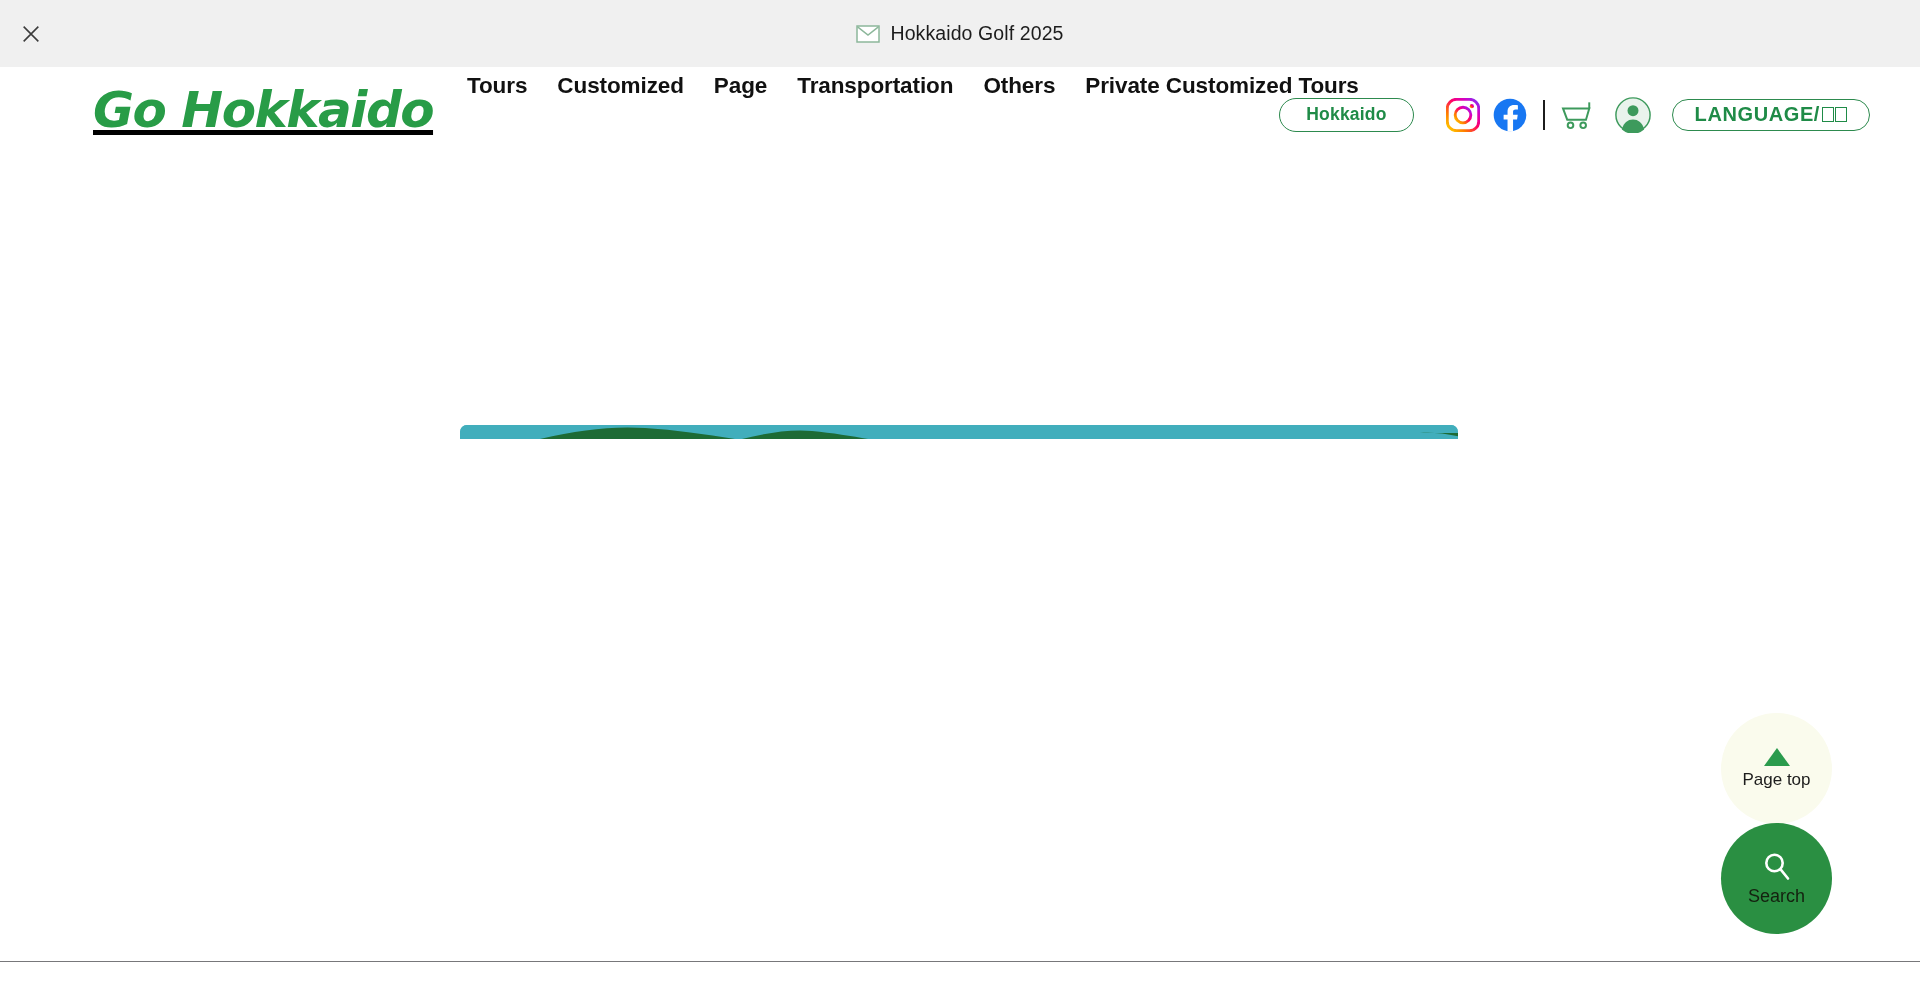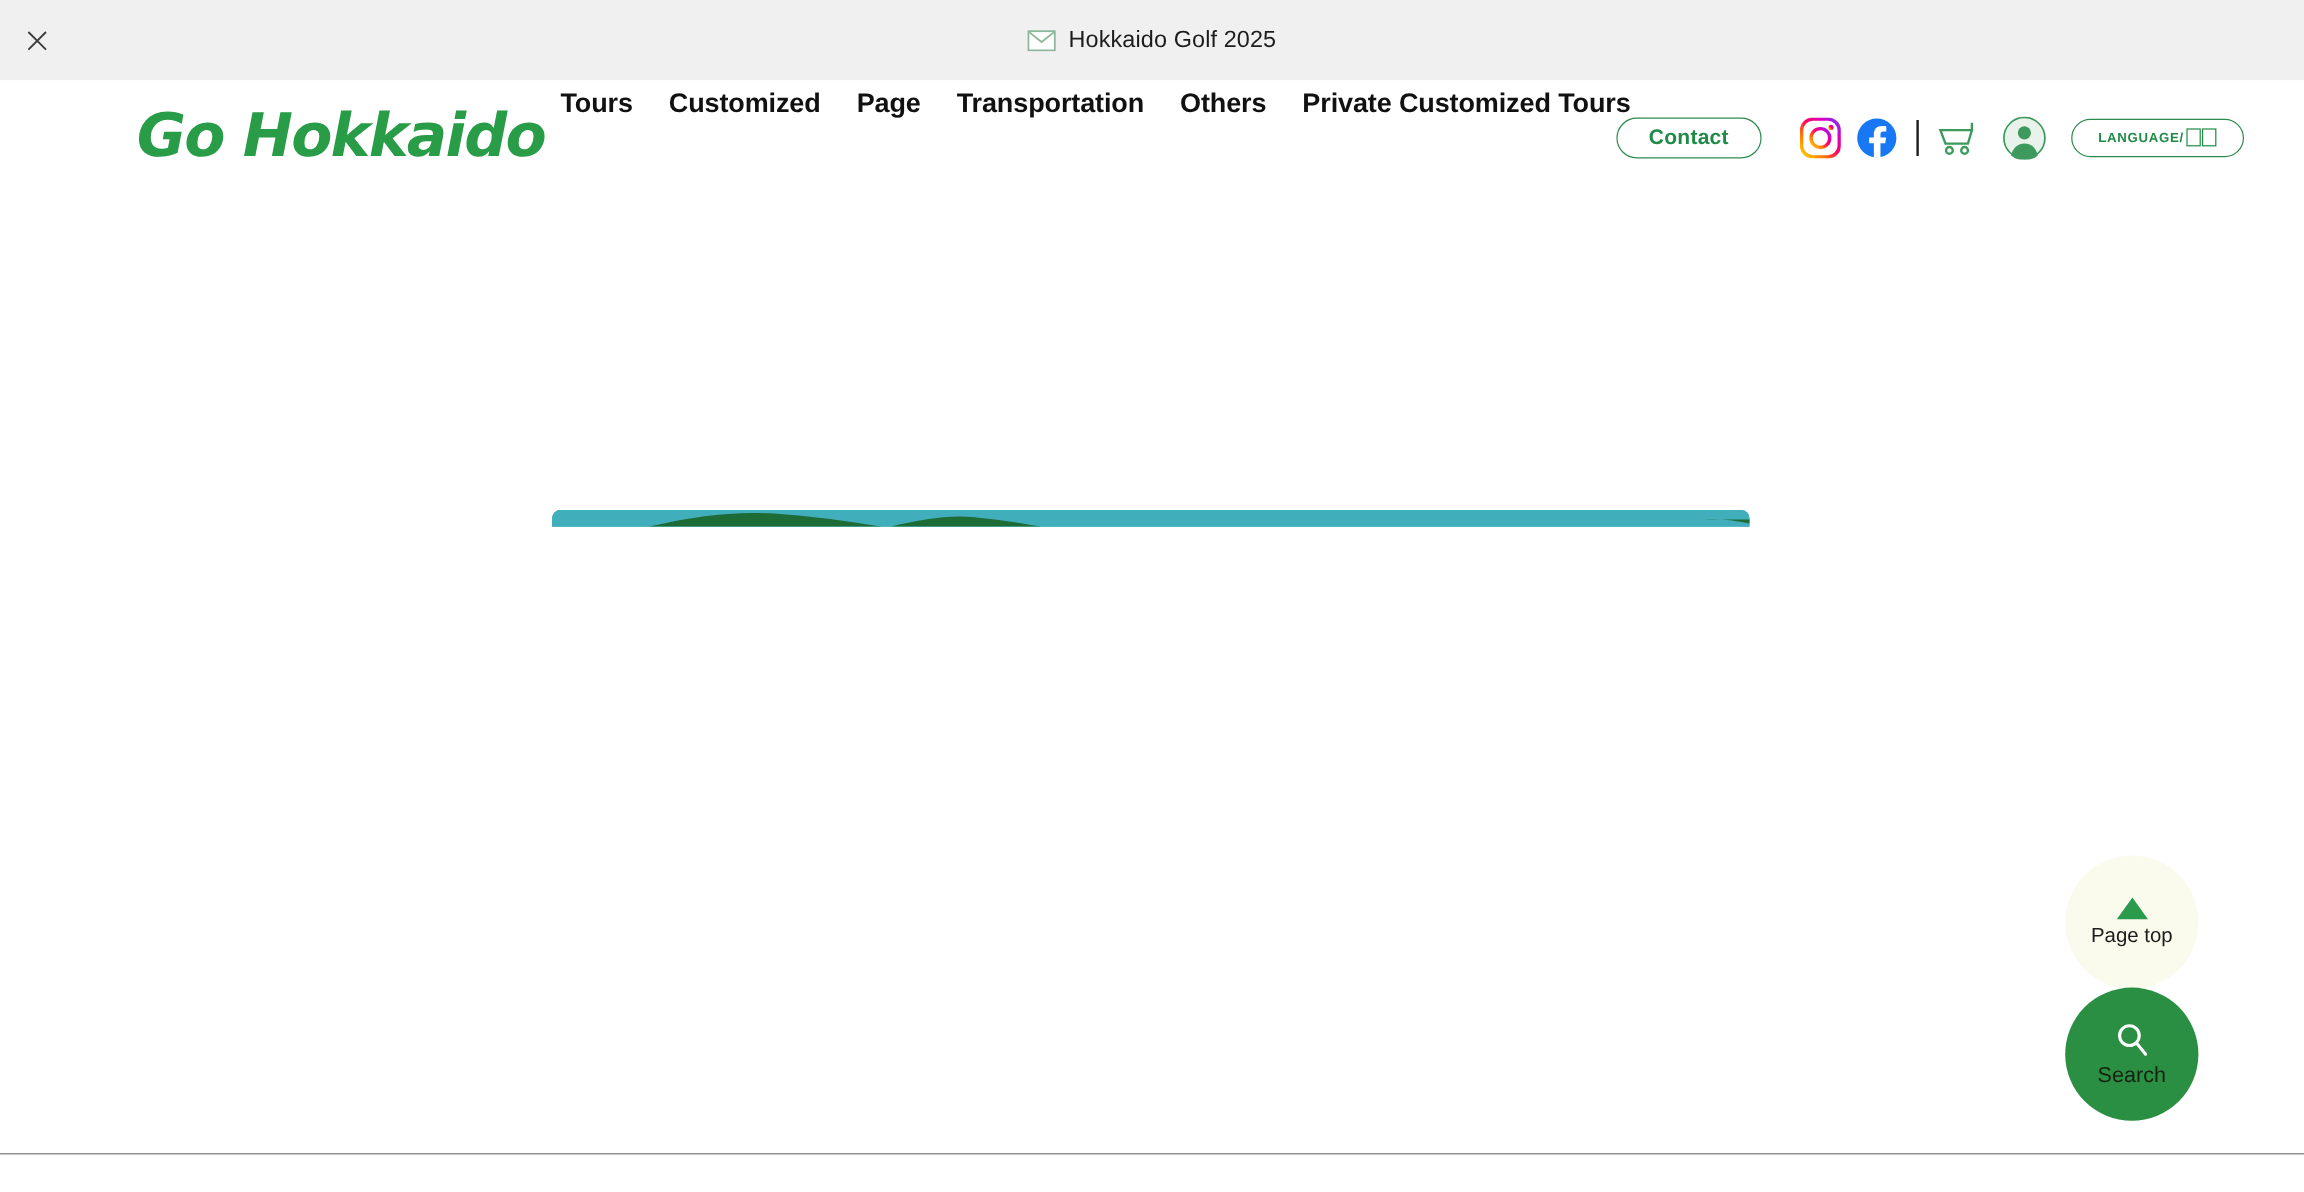--- a/index.html
+++ b/index.html
@@ -51,26 +51,27 @@
     position: absolute;
     left: 0; top: 67px;
     width: 1920px;
     height: 95px;
     background: #ffffff;
     display: flex;
     align-items: center;
   }
   .logo {
     position: absolute;
-    left: 114px;
+    left: 93px;
     top: 18px;
     height: 56px;
     width: 310px;
     display: flex;
-    align-items: center;
+    align-items: flex-start;
+    text-decoration: underline;
   }
   .logo-text {
     font-family: "DejaVu Sans", sans-serif;
     font-size: 50px;
     font-weight: bold;
     font-style: italic;
     color: #289c47;
     letter-spacing: -1.5px;
     line-height: 1;
     white-space: nowrap;
@@ -137,21 +138,21 @@
   .cart-icon { width: 34px; height: 30px; margin-left: 16px; display:block; }
   .acct-icon { width: 36px; height: 36px; margin-left: 20px; display:block; }
   .lang-btn {
     margin-left: 21px;
     margin-right: 50px;
     height: 32px;
     padding: 0 22px;
     border: 1.6px solid #2d8a4e;
     border-radius: 18px;
     color: #1f8b47;
-    font-size: 11px;
+    font-size: 20px;
     font-weight: bold;
     display: flex;
     align-items: center;
     justify-content: center;
     background: #fff;
     cursor: pointer;
     white-space: nowrap;
     letter-spacing: 0.6px;
   }
   .tofu {
@@ -266,21 +267,21 @@
     <div class="nav-item">Tours</div>
     <div class="nav-item">Customized</div>
     <div class="nav-item">Page</div>
     <div class="nav-item">Transportation</div>
     <div class="nav-item">Others</div>
     <div class="nav-item">Private Customized Tours</div>
   </nav>
 
   <div class="header-right">
 
-    <div class="contact-btn">Contact</div>
+    <div class="contact-btn">Hokkaido</div>
 
     <a class="icon-link">
       <svg class="ig-icon" viewBox="0 0 40 40">
         <defs>
           <linearGradient id="iggrad" x1="0" y1="1" x2="1" y2="0">
             <stop offset="0%" stop-color="#ffd600"></stop>
             <stop offset="28%" stop-color="#ff7a00"></stop>
             <stop offset="55%" stop-color="#ff0069"></stop>
             <stop offset="78%" stop-color="#d300c5"></stop>
             <stop offset="100%" stop-color="#7638fa"></stop>

